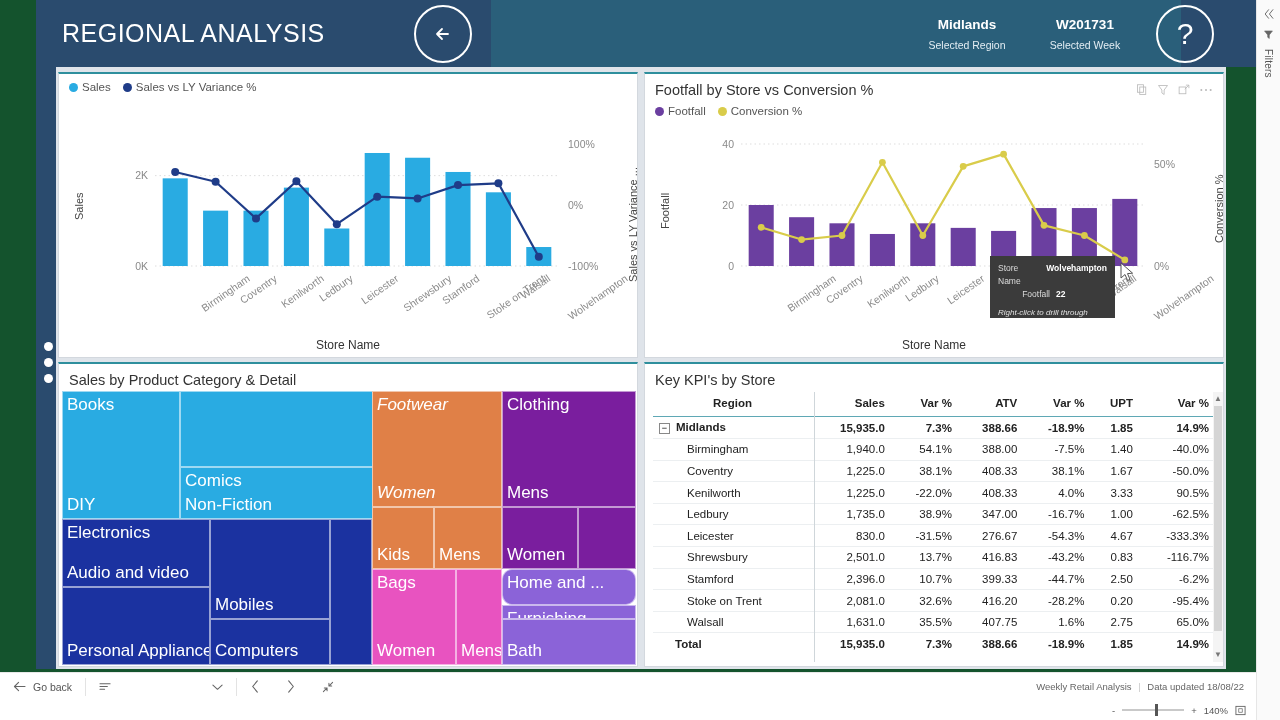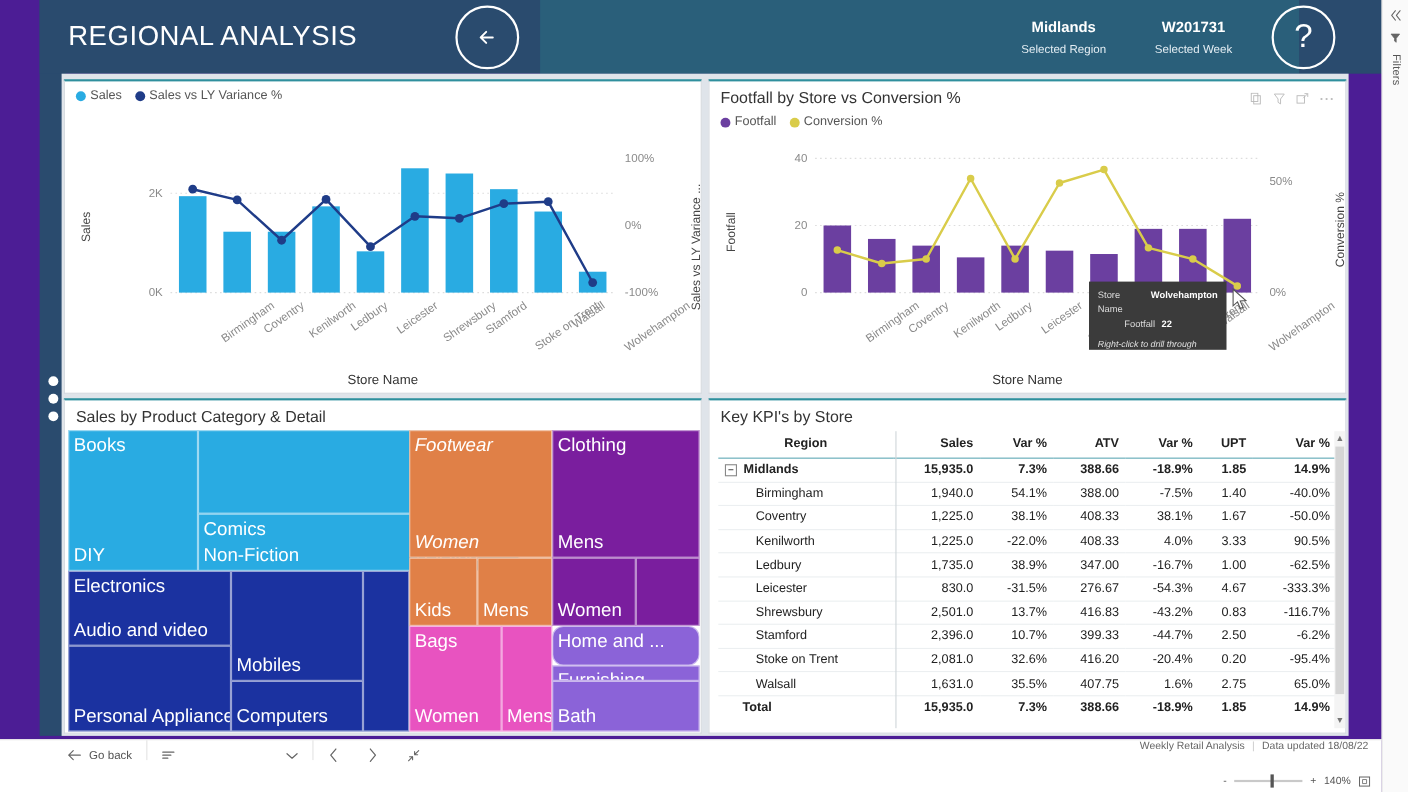--- a/index.html
+++ b/index.html
@@ -1,21 +1,21 @@
 <!DOCTYPE html>
 <html><head>
 <meta charset="utf-8">
 <style>
   * { box-sizing: border-box; margin: 0; padding: 0; }
   html, body {
     width: 1280px; height: 720px;
     font-family: "Liberation Sans", sans-serif;
     background: #ffffff; overflow: hidden;
   }
-  #root { position: relative; width: 1280px; height: 720px; background:#4c1d95; }
+  #root { position: relative; width: 1280px; height: 720px; background:#14532d; }
 
   
   .rail {
     position: absolute; left: 36px; top: 0; width: 24px; height: 669px;
     background: #2a4b6e;
   }
   .rail-dots { position:absolute; left:38px; top:342px; width:20px; }
   .rail-dot { width:9px; height:9px; border-radius:50%; background:#fff; margin:0 auto 7px; }
 
   
@@ -131,21 +131,21 @@
   }
   .tooltip .row { display:flex; gap:6px; }
   .tooltip .k { color:#dcdcdc; width:52px; }
   .tooltip .v { font-weight:bold; }
   .tooltip .hint { font-style:italic; color:#e0e0e0; margin-top:5px; font-size:8px; }
   .cursor { position:absolute; left:1120px; top:262px; z-index:31; }
 
   
   .bottombar {
     position:absolute; left:0; top:672px; width:1256px; height:28px;
-    background:#fff; border-top:1px solid #e8e8e8; display:flex; padding-left:48px;
+    background:#fff; border-top:1px solid #e8e8e8; display:flex; align-items:center;
   }
   .bb-item { display:flex; align-items:center; gap:7px; font-size:10.5px; color:#555; padding:0 13px; height:100%; }
   .bb-sep { width:1px; height:18px; background:#e3e3e3; }
   .bb-right { position:absolute; right:12px; font-size:9.5px; color:#666; }
   .zoombar {
     position:absolute; left:0; top:700px; width:1256px; height:20px;
     background:#fff; display:flex; align-items:center; justify-content:flex-end;
     padding-right:10px; gap:7px; font-size:9.5px; color:#555;
   }
   .slider { position:relative; width:62px; height:2px; background:#c9c9c9; }
@@ -459,21 +459,21 @@
               <td>399.33</td>
               <td class="neg">-44.7%</td>
               <td>2.50</td>
               <td class="neg">-6.2%</td>
             </tr>
             <tr>
               <td class="name"><span class="ind">Stoke on Trent</span></td>
               <td>2,081.0</td>
               <td class="pos">32.6%</td>
               <td>416.20</td>
-              <td class="neg">-20.4%</td>
+              <td class="neg">-28.2%</td>
               <td>0.20</td>
               <td class="neg">-95.4%</td>
             </tr>
             <tr>
               <td class="name"><span class="ind">Walsall</span></td>
               <td>1,631.0</td>
               <td class="pos">35.5%</td>
               <td>407.75</td>
               <td class="pos">1.6%</td>
               <td>2.75</td>

